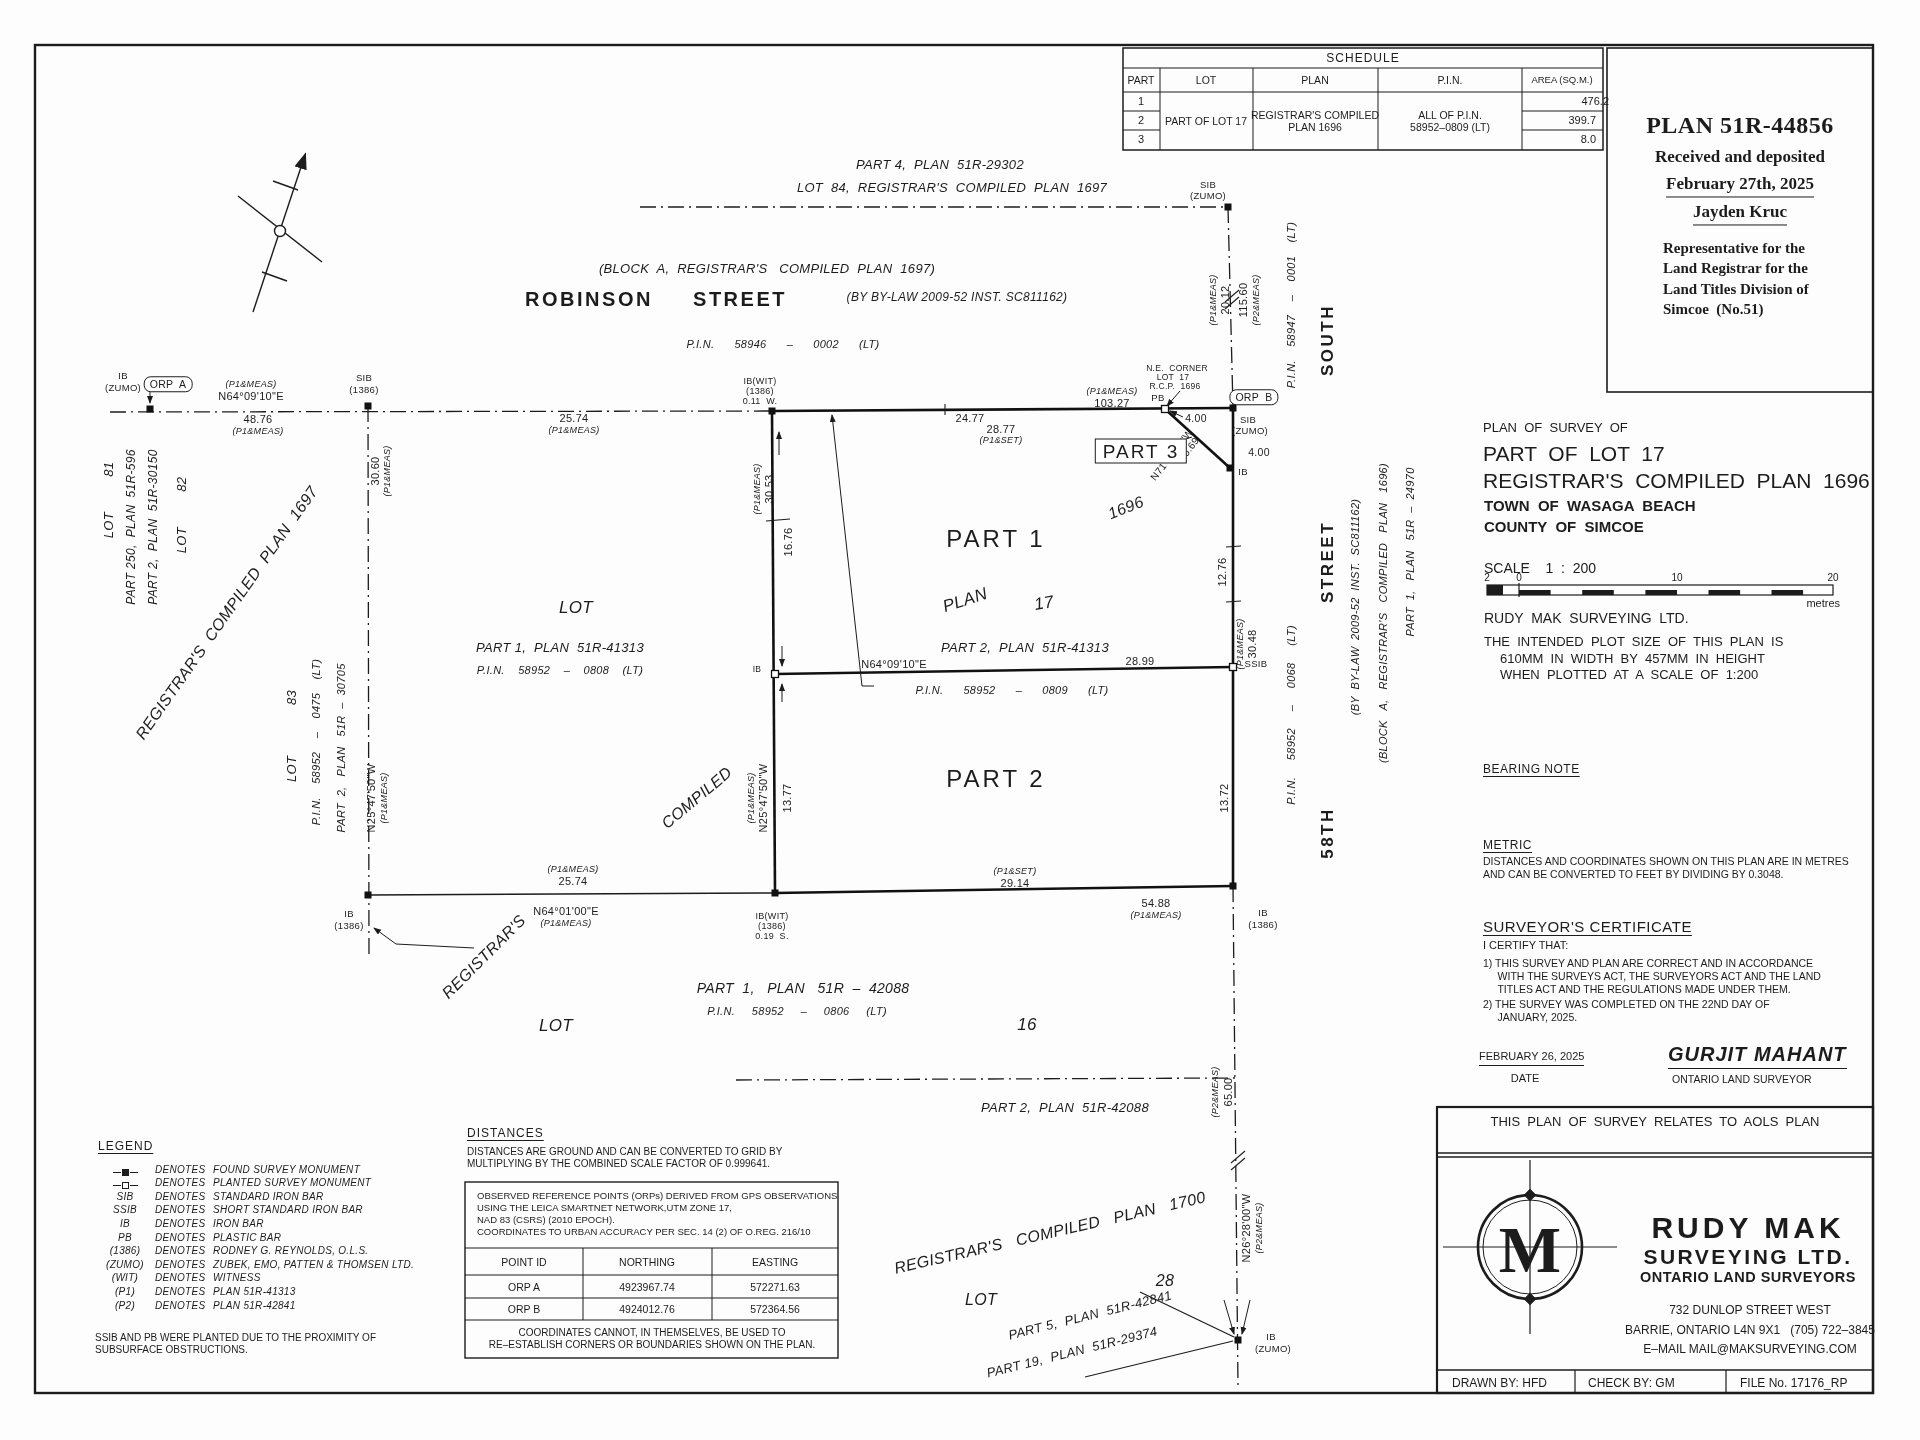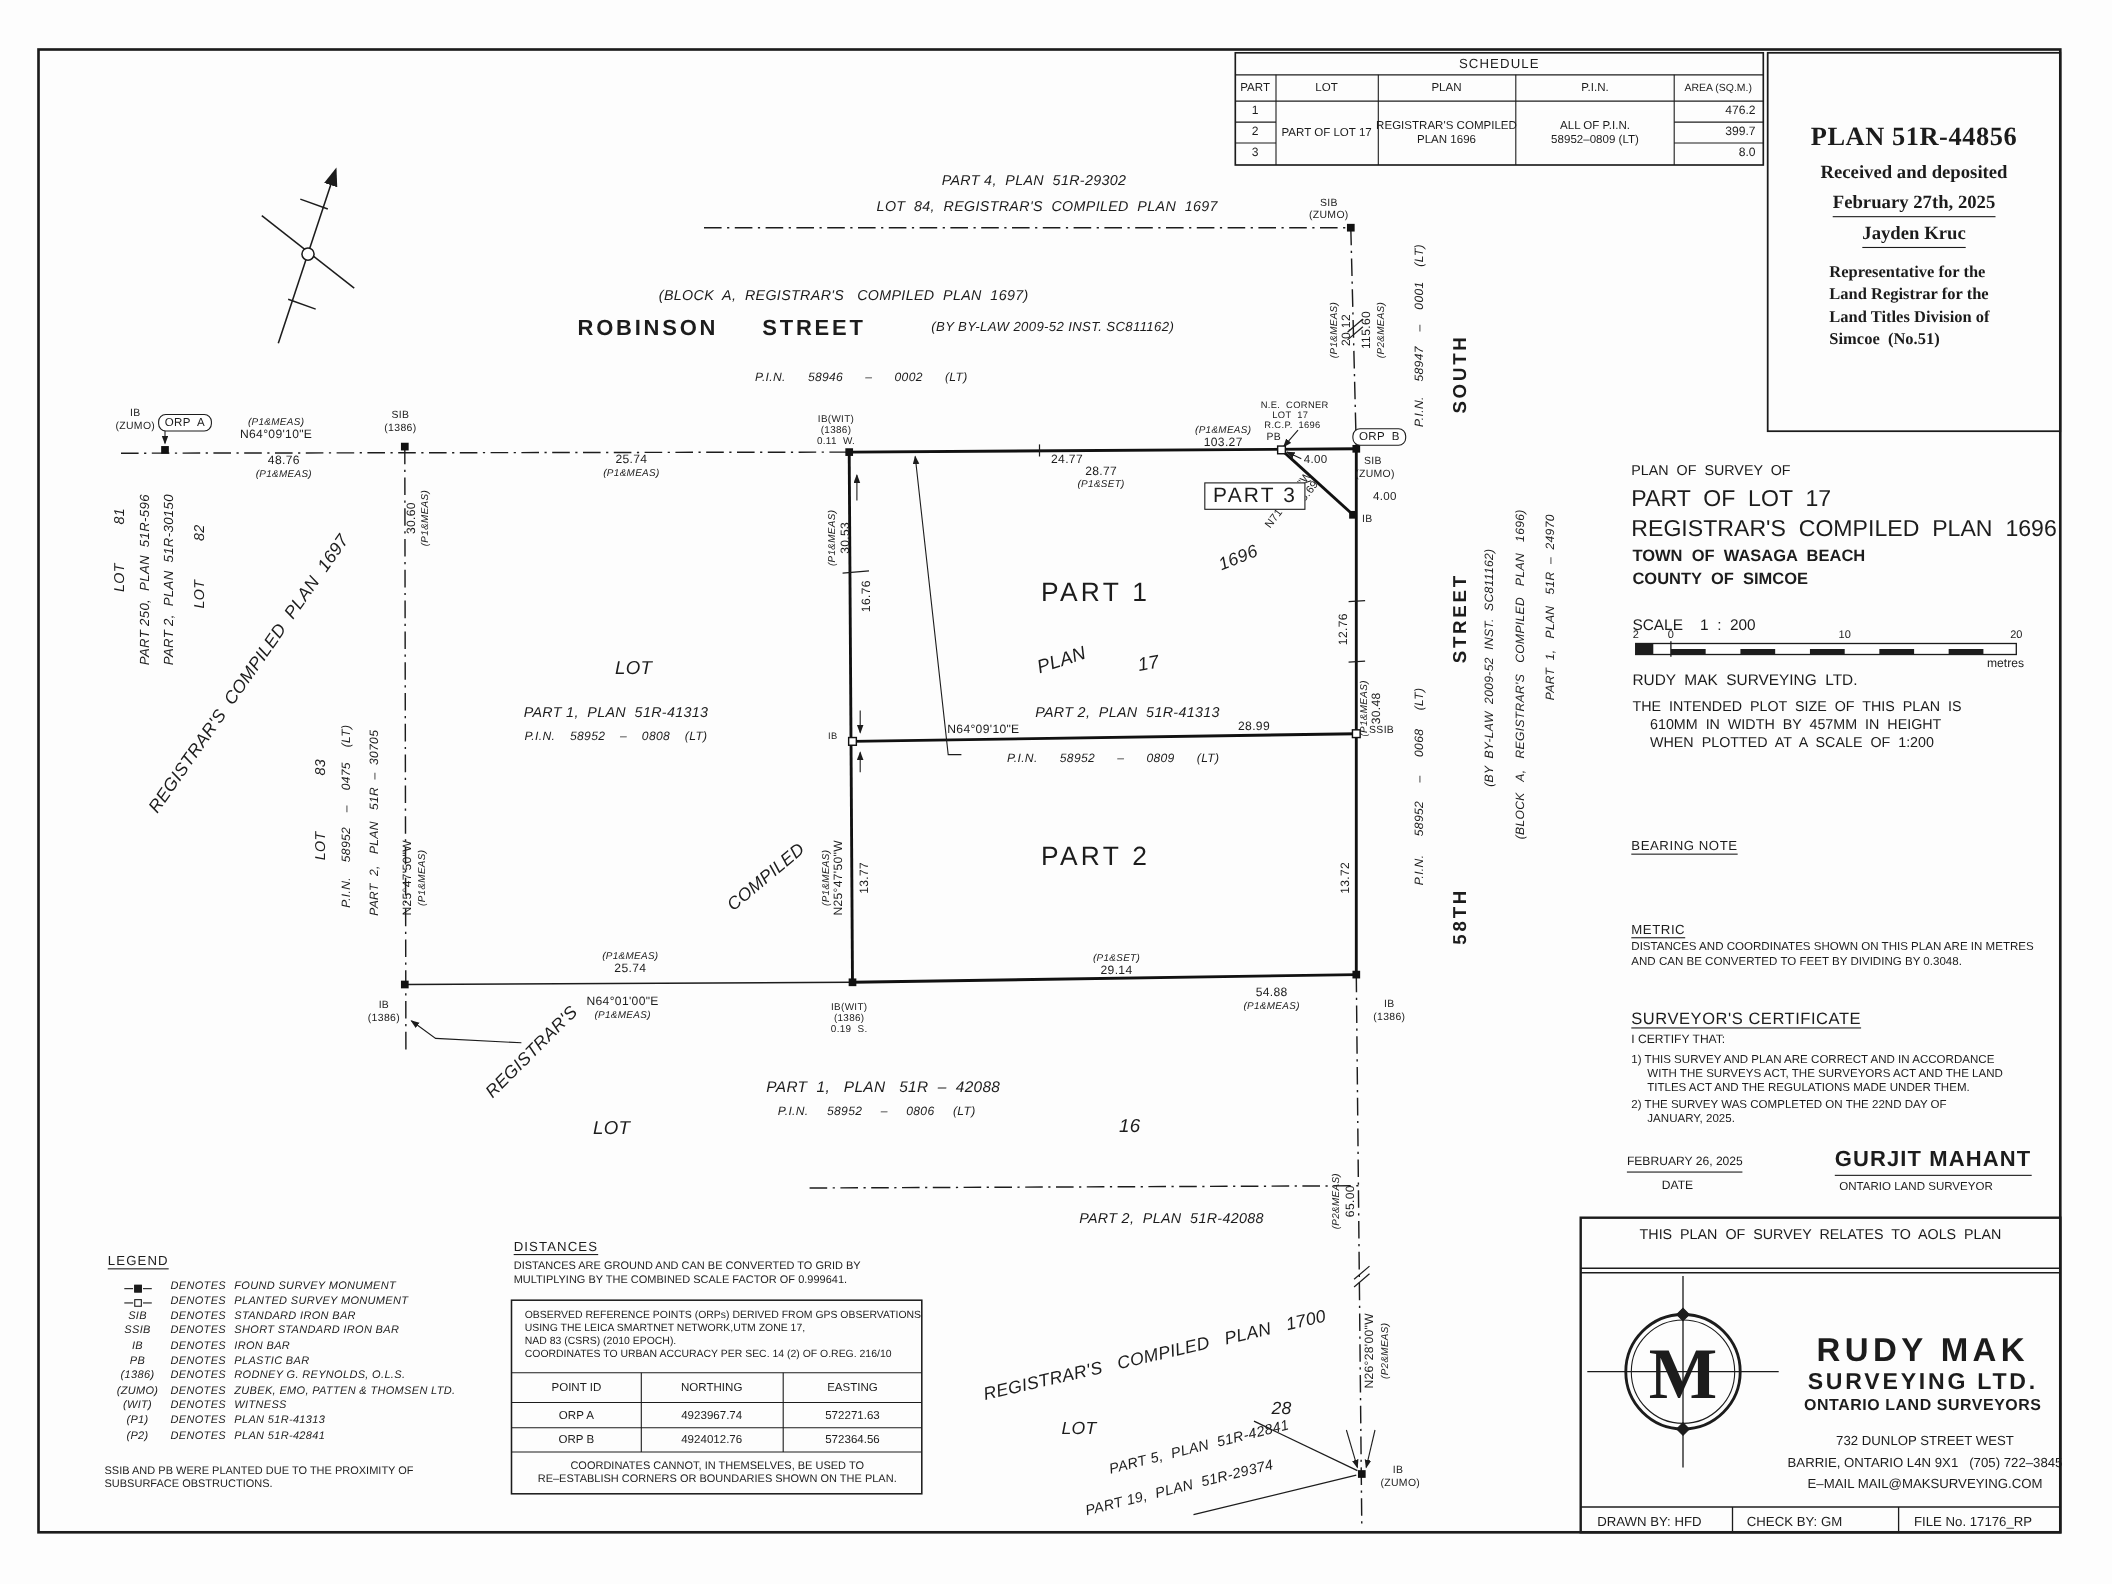--- a/index.html
+++ b/index.html
@@ -179,21 +179,21 @@
   <div class="abs" style="left:1450px;top:80px;font-size:10.5px;">P.I.N.</div>
   <div class="abs" style="left:1562px;top:80px;font-size:9.5px;">AREA (SQ.M.)</div>
   <div class="abs" style="left:1141px;top:101px;font-size:11px;">1</div>
   <div class="abs" style="left:1141px;top:120px;font-size:11px;">2</div>
   <div class="abs" style="left:1141px;top:139px;font-size:11px;">3</div>
   <div class="abs" style="left:1206px;top:121px;font-size:10.5px;">PART OF LOT 17</div>
   <div class="abs" style="left:1315px;top:121px;font-size:10.5px;white-space:pre-line;">REGISTRAR'S COMPILED
 PLAN 1696</div>
   <div class="abs" style="left:1450px;top:121px;font-size:10.5px;white-space:pre-line;">ALL OF P.I.N.
 58952–0809 (LT)</div>
-  <div class="absr" style="left:1524px;top:101px;width:72px;font-size:11px;">476.2</div>
+  <div class="absr" style="left:1524px;top:101px;width:72px;font-size:11px;padding-left:13px;">476.2</div>
   <div class="absr" style="left:1524px;top:120px;width:72px;font-size:11px;">399.7</div>
   <div class="absr" style="left:1524px;top:139px;width:72px;font-size:11px;">8.0</div>
 
   <div class="abs serif" style="left:1740px;top:125px;font-size:24px;font-weight:700;letter-spacing:.5px;">PLAN 51R-44856</div>
   <div class="abs serif" style="left:1740px;top:157px;font-size:17px;font-weight:700;">Received and deposited</div>
   <div class="abs serif bb" style="left:1740px;top:186px;font-size:17px;font-weight:700;">February 27th, 2025</div>
   <div class="abs serif bb" style="left:1740px;top:214px;font-size:17px;font-weight:700;">Jayden Kruc</div>
   <div class="absl serif" style="left:1663px;top:238px;font-size:15px;font-weight:700;line-height:1.35;">Representative for the
 Land Registrar for the
 Land Titles Division of
@@ -221,21 +221,21 @@
 AND CAN BE CONVERTED TO FEET BY DIVIDING BY 0.3048.</div>
   <div class="absl u" style="left:1483px;top:918px;font-size:15px;letter-spacing:.5px;">SURVEYOR'S CERTIFICATE</div>
   <div class="absl" style="left:1483px;top:939px;font-size:11px;">I CERTIFY THAT:</div>
   <div class="absl" style="left:1483px;top:957px;font-size:10.5px;">1) THIS SURVEY AND PLAN ARE CORRECT AND IN ACCORDANCE
      WITH THE SURVEYS ACT, THE SURVEYORS ACT AND THE LAND
      TITLES ACT AND THE REGULATIONS MADE UNDER THEM.</div>
   <div class="absl" style="left:1483px;top:998px;font-size:10.5px;">2) THE SURVEY WAS COMPLETED ON THE 22ND DAY OF
      JANUARY, 2025.</div>
   <div class="absl bb" style="left:1479px;top:1050px;font-size:11px;">FEBRUARY 26, 2025</div>
   <div class="abs" style="left:1525px;top:1078px;font-size:11px;">DATE</div>
-  <div class="absl bb" style="left:1668px;top:1042px;font-size:20px;font-weight:700;letter-spacing:1px;">GURJIT MAHANT</div>
+  <div class="absl bb" style="left:1668px;top:1042px;font-size:20px;font-style:italic;font-weight:700;letter-spacing:1px;">GURJIT MAHANT</div>
   <div class="absl" style="left:1672px;top:1073px;font-size:10.5px;">ONTARIO LAND SURVEYOR</div>
 
   <div class="abs" style="left:1655px;top:1122px;font-size:13px;">THIS  PLAN  OF  SURVEY  RELATES  TO  AOLS  PLAN</div>
   <div class="abs serif" style="left:1530px;top:1250px;font-size:66px;font-weight:700;">M</div>
   <div class="abs" style="left:1748px;top:1228px;font-size:30px;font-weight:700;letter-spacing:4px;">RUDY MAK</div>
   <div class="abs" style="left:1748px;top:1257px;font-size:21px;font-weight:700;letter-spacing:2.5px;">SURVEYING LTD.</div>
   <div class="abs" style="left:1748px;top:1278px;font-size:14.5px;font-weight:700;letter-spacing:.5px;">ONTARIO LAND SURVEYORS</div>
   <div class="abs" style="left:1750px;top:1310px;font-size:12px;">732 DUNLOP STREET WEST</div>
   <div class="abs" style="left:1750px;top:1330px;font-size:12px;">BARRIE, ONTARIO L4N 9X1   (705) 722–3845</div>
   <div class="abs" style="left:1750px;top:1349px;font-size:12px;">E–MAIL MAIL@MAKSURVEYING.COM</div>

